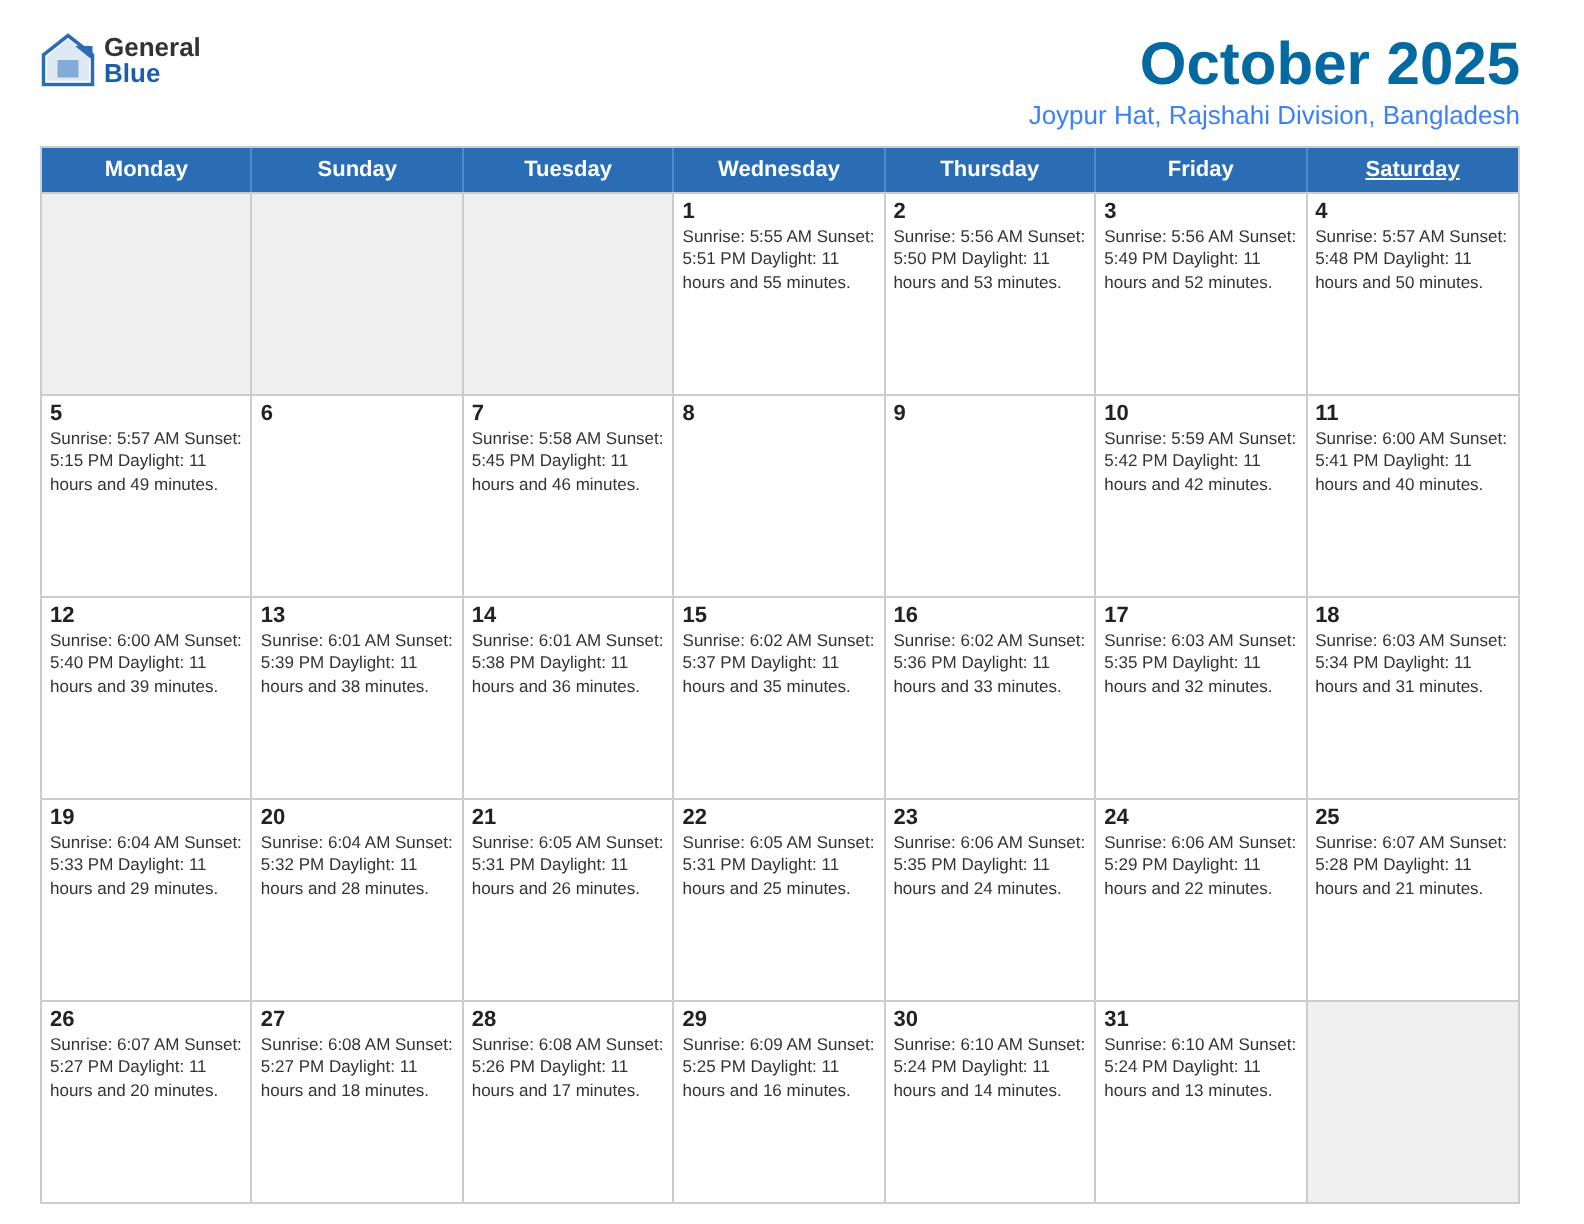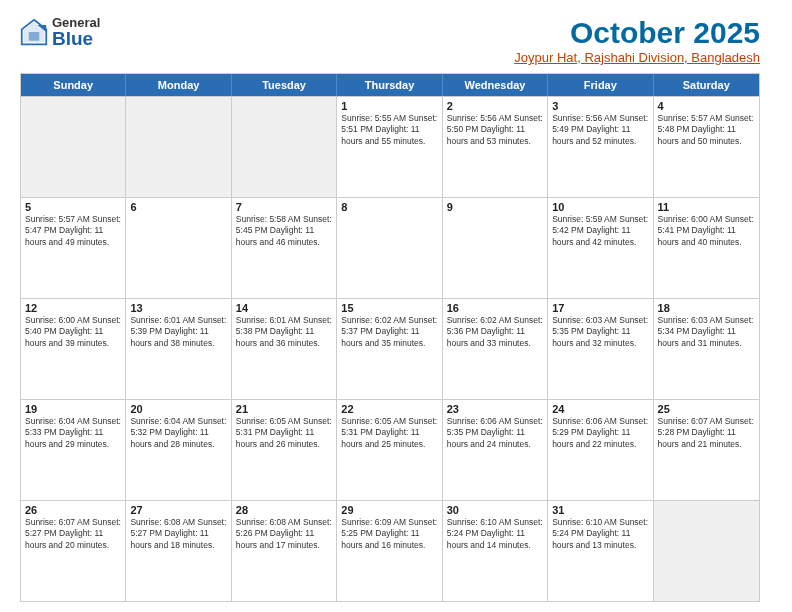--- a/index.html
+++ b/index.html
@@ -32,61 +32,60 @@
       display: flex;
       flex-direction: column;
       line-height: 1;
     }
     .logo-general {
       font-size: 13px;
       font-weight: bold;
       color: #333;
     }
     .logo-blue {
-      font-size: 19px;
+      font-size: 13px;
       font-weight: bold;
       color: #1a5fa8;
     }
     .logo-icon {
       width: 28px;
       height: 28px;
     }
     .title-block {
       text-align: right;
     }
     .month-title {
       font-size: 30px;
       font-weight: bold;
       color: #0369a1;
     }
     .subtitle {
       font-size: 13px;
-      color: #c2410c;
-      text-decoration: underline;
+      color: #3b82f6;
     }
     .calendar {
       flex: 1;
       display: flex;
       flex-direction: column;
       border: 1px solid #ccc;
     }
     .cal-header {
       display: grid;
       grid-template-columns: repeat(7, 1fr);
       background: #2a6db5;
     }
     .cal-header-cell {
       color: #fff;
       font-size: 11px;
       font-weight: bold;
       text-align: center;
       padding: 5px 2px;
       border-right: 1px solid #4a8dcf;
     }
-    .cal-header-cell:last-child { border-right: none; }
+    .cal-header-cell:last-child { border-right: none; text-decoration: underline; }
     .cal-body {
       display: flex;
       flex-direction: column;
       flex: 1;
     }
     .cal-row {
       display: grid;
       grid-template-columns: repeat(7, 1fr);
       flex: 1;
       border-top: 1px solid #ccc;
@@ -134,25 +133,25 @@
       </div>
     </div>
     <div class="title-block">
       <div class="month-title">October 2025</div>
       <div class="subtitle">Joypur Hat, Rajshahi Division, Bangladesh</div>
     </div>
   </div>
 
   <div class="calendar">
     <div class="cal-header">
-    <div class="cal-header-cell">Sunday</div>
-        <div class="cal-header-cell">Monday</div>
+    <div class="cal-header-cell">Monday</div>
+        <div class="cal-header-cell">Sunday</div>
         <div class="cal-header-cell">Tuesday</div>
+        <div class="cal-header-cell">Wednesday</div>
         <div class="cal-header-cell">Thursday</div>
-        <div class="cal-header-cell">Wednesday</div>
         <div class="cal-header-cell">Friday</div>
         <div class="cal-header-cell">Saturday</div>
       </div>
     <div class="cal-body">
     <div class="cal-row">
           <div class="cal-cell shaded"></div>
           <div class="cal-cell shaded"></div>
           <div class="cal-cell shaded"></div>
           <div class="cal-cell">
             <span class="day-num">1</span>
@@ -180,21 +179,21 @@
             <div class="cell-text">Sunrise: 5:57 AM
 Sunset: 5:48 PM
 Daylight: 11 hours
 and 50 minutes.</div>
           </div>
         </div>
         <div class="cal-row">
           <div class="cal-cell">
             <span class="day-num">5</span>
             <div class="cell-text">Sunrise: 5:57 AM
-Sunset: 5:47 PM
+Sunset: 5:15 PM
 Daylight: 11 hours
 and 49 minutes.</div>
           </div>
           <div class="cal-cell">
             <span class="day-num">6</span>
           </div>
           <div class="cal-cell">
             <span class="day-num">7</span>
             <div class="cell-text">Sunrise: 5:58 AM
 Sunset: 5:45 PM

